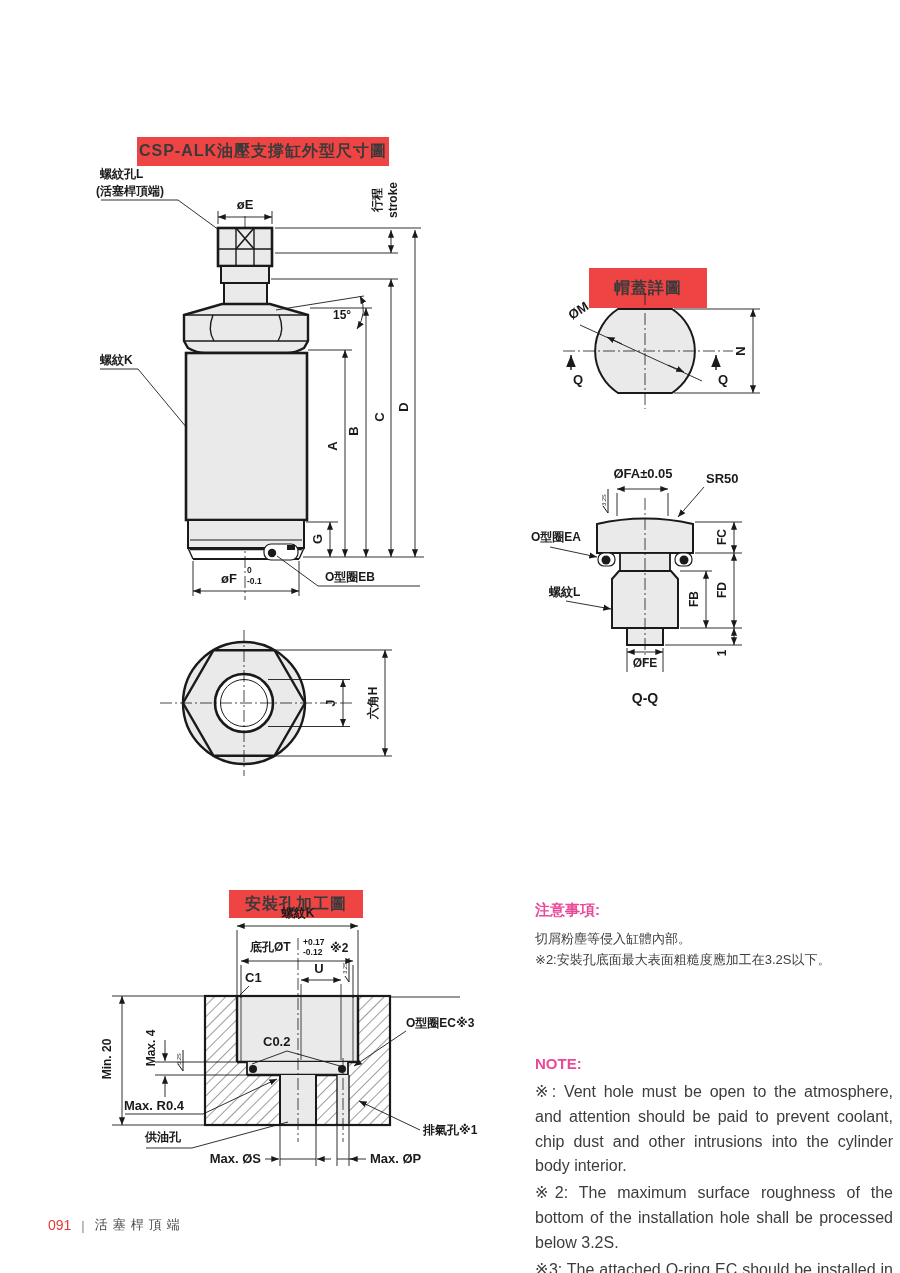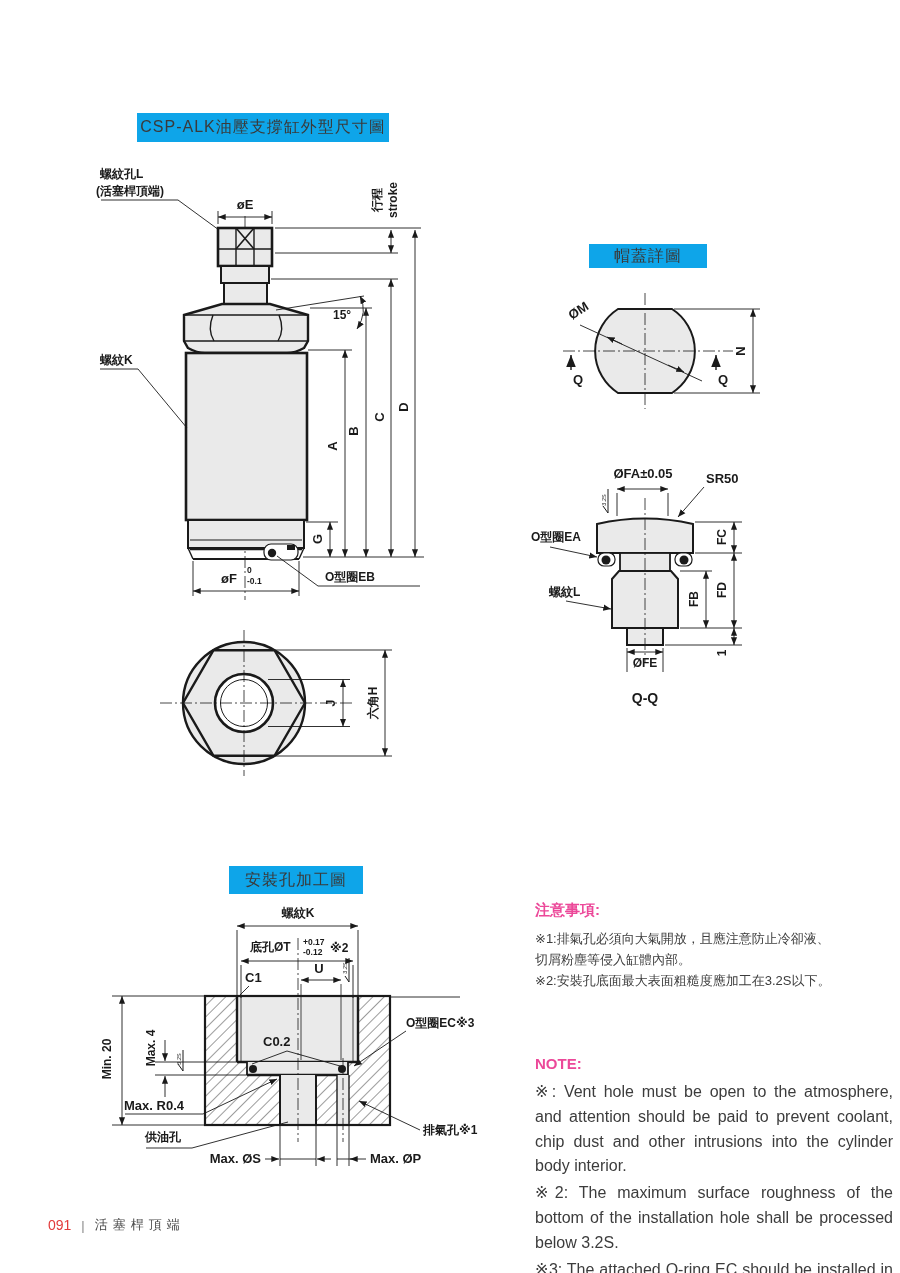--- a/index.html
+++ b/index.html
@@ -1,20 +1,20 @@
 <!DOCTYPE html>
 <html><head>
 <meta charset="utf-8">
 <style>
   html,body{margin:0;padding:0;background:#fff;}
   .page{position:relative;width:900px;height:1273px;background:#ffffff;overflow:hidden;
         font-family:"Liberation Sans","DejaVu Sans",sans-serif;color:#333;}
   .abs{position:absolute;}
-  .title-box{background:#0ea5e9;color:#3a3a3a;font-weight:normal;font-size:16px;
-             display:flex;align-items:center;justify-content:center;letter-spacing:1px;}
+  .title-box{background:#ef4444;color:#3a3a3a;font-weight:bold;font-size:16px;
+             display:flex;align-items:center;justify-content:center;letter-spacing:1px;margin-top:24px;}
   svg{position:absolute;left:0;top:0;}
   svg text{font-family:"Liberation Sans","DejaVu Sans",sans-serif;fill:#1a1a1a;}
   .dim{font-size:13px;font-weight:bold;}
   .dim12{font-size:12px;font-weight:bold;}
   .cjk{font-size:12px;font-weight:600;}
   .tiny{font-size:8.5px;font-weight:bold;}
   .micro{font-size:5.5px;}
   .notes{width:358px;font-size:13px;color:#3c3c3c;}
   .notes .nt{color:#ec4899;font-weight:bold;font-size:15px;margin-bottom:8px;}
   .notes .ln{line-height:1.62;}
@@ -23,21 +23,21 @@
   .footer .pg{color:#e23a3a;font-weight:normal;font-size:14px;}
   .footer .bar{color:#888;font-weight:300;}
   .footer .ser{color:#4a4a4a;letter-spacing:5px;font-size:13px;}
 </style>
 </head>
 <body>
 
 <div class="page">
 
   <div class="abs title-box" style="left:137px;top:113px;width:252px;height:29px;">CSP-ALK油壓支撐缸外型尺寸圖</div>
-  <div class="abs title-box" style="left:589px;top:244px;width:118px;height:24px;">帽蓋詳圖</div>
+  <div class="abs title-box" style="left:589px;top:244px;width:118px;height:40px;">帽蓋詳圖</div>
   <div class="abs title-box" style="left:229px;top:866px;width:134px;height:28px;">安裝孔加工圖</div>
 
   <svg width="900" height="1273" viewBox="0 0 900 1273">
     <defs>
       <marker id="arr" viewBox="0 0 10 10" refX="9.5" refY="5" markerWidth="9" markerHeight="9" orient="auto-start-reverse">
         <path d="M0,1.2 L9.5,5 L0,8.8 z" fill="#1a1a1a"></path>
       </marker>
       <pattern id="hatch" patternUnits="userSpaceOnUse" width="8" height="8" patternTransform="rotate(45)">
         <rect width="8" height="8" fill="#ffffff"></rect>
         <line x1="0" y1="0" x2="0" y2="8" stroke="#4a4a4a" stroke-width="1.1"></line>
@@ -325,21 +325,20 @@
       <text class="dim" x="124" y="1110">Max. R0.4</text>
       <text class="cjk" x="145" y="1141">供油孔</text>
       <text class="dim" x="261" y="1163" text-anchor="end">Max. ØS</text>
       <text class="dim" x="370" y="1163">Max. ØP</text>
       <text class="cjk" x="423" y="1134">排氣孔※1</text>
     </g>
   </svg>
 
   <div class="abs notes" style="left:535px;top:901px;">
     <div class="nt">注意事項:</div>
-    <div class="ln">※1:排氣孔必須向大氣開放，且應注意防止冷卻液、</div>
     <div class="ln">切屑粉塵等侵入缸體內部。</div>
     <div class="ln">※2:安裝孔底面最大表面粗糙度應加工在3.2S以下。</div>
   </div>
 
   <div class="abs notes" style="left:535px;top:1055px;">
     <div class="nt">NOTE:</div>
     <p>※: Vent hole must be open to the atmosphere, and attention should be paid to prevent coolant, chip dust and other intrusions into the cylinder body interior.</p>
     <p>※2: The maximum surface roughness of the bottom of the installation hole shall be processed below 3.2S.</p>
     <p>※3: The attached O-ring EC should be installed in the installation hole.</p>
   </div>

